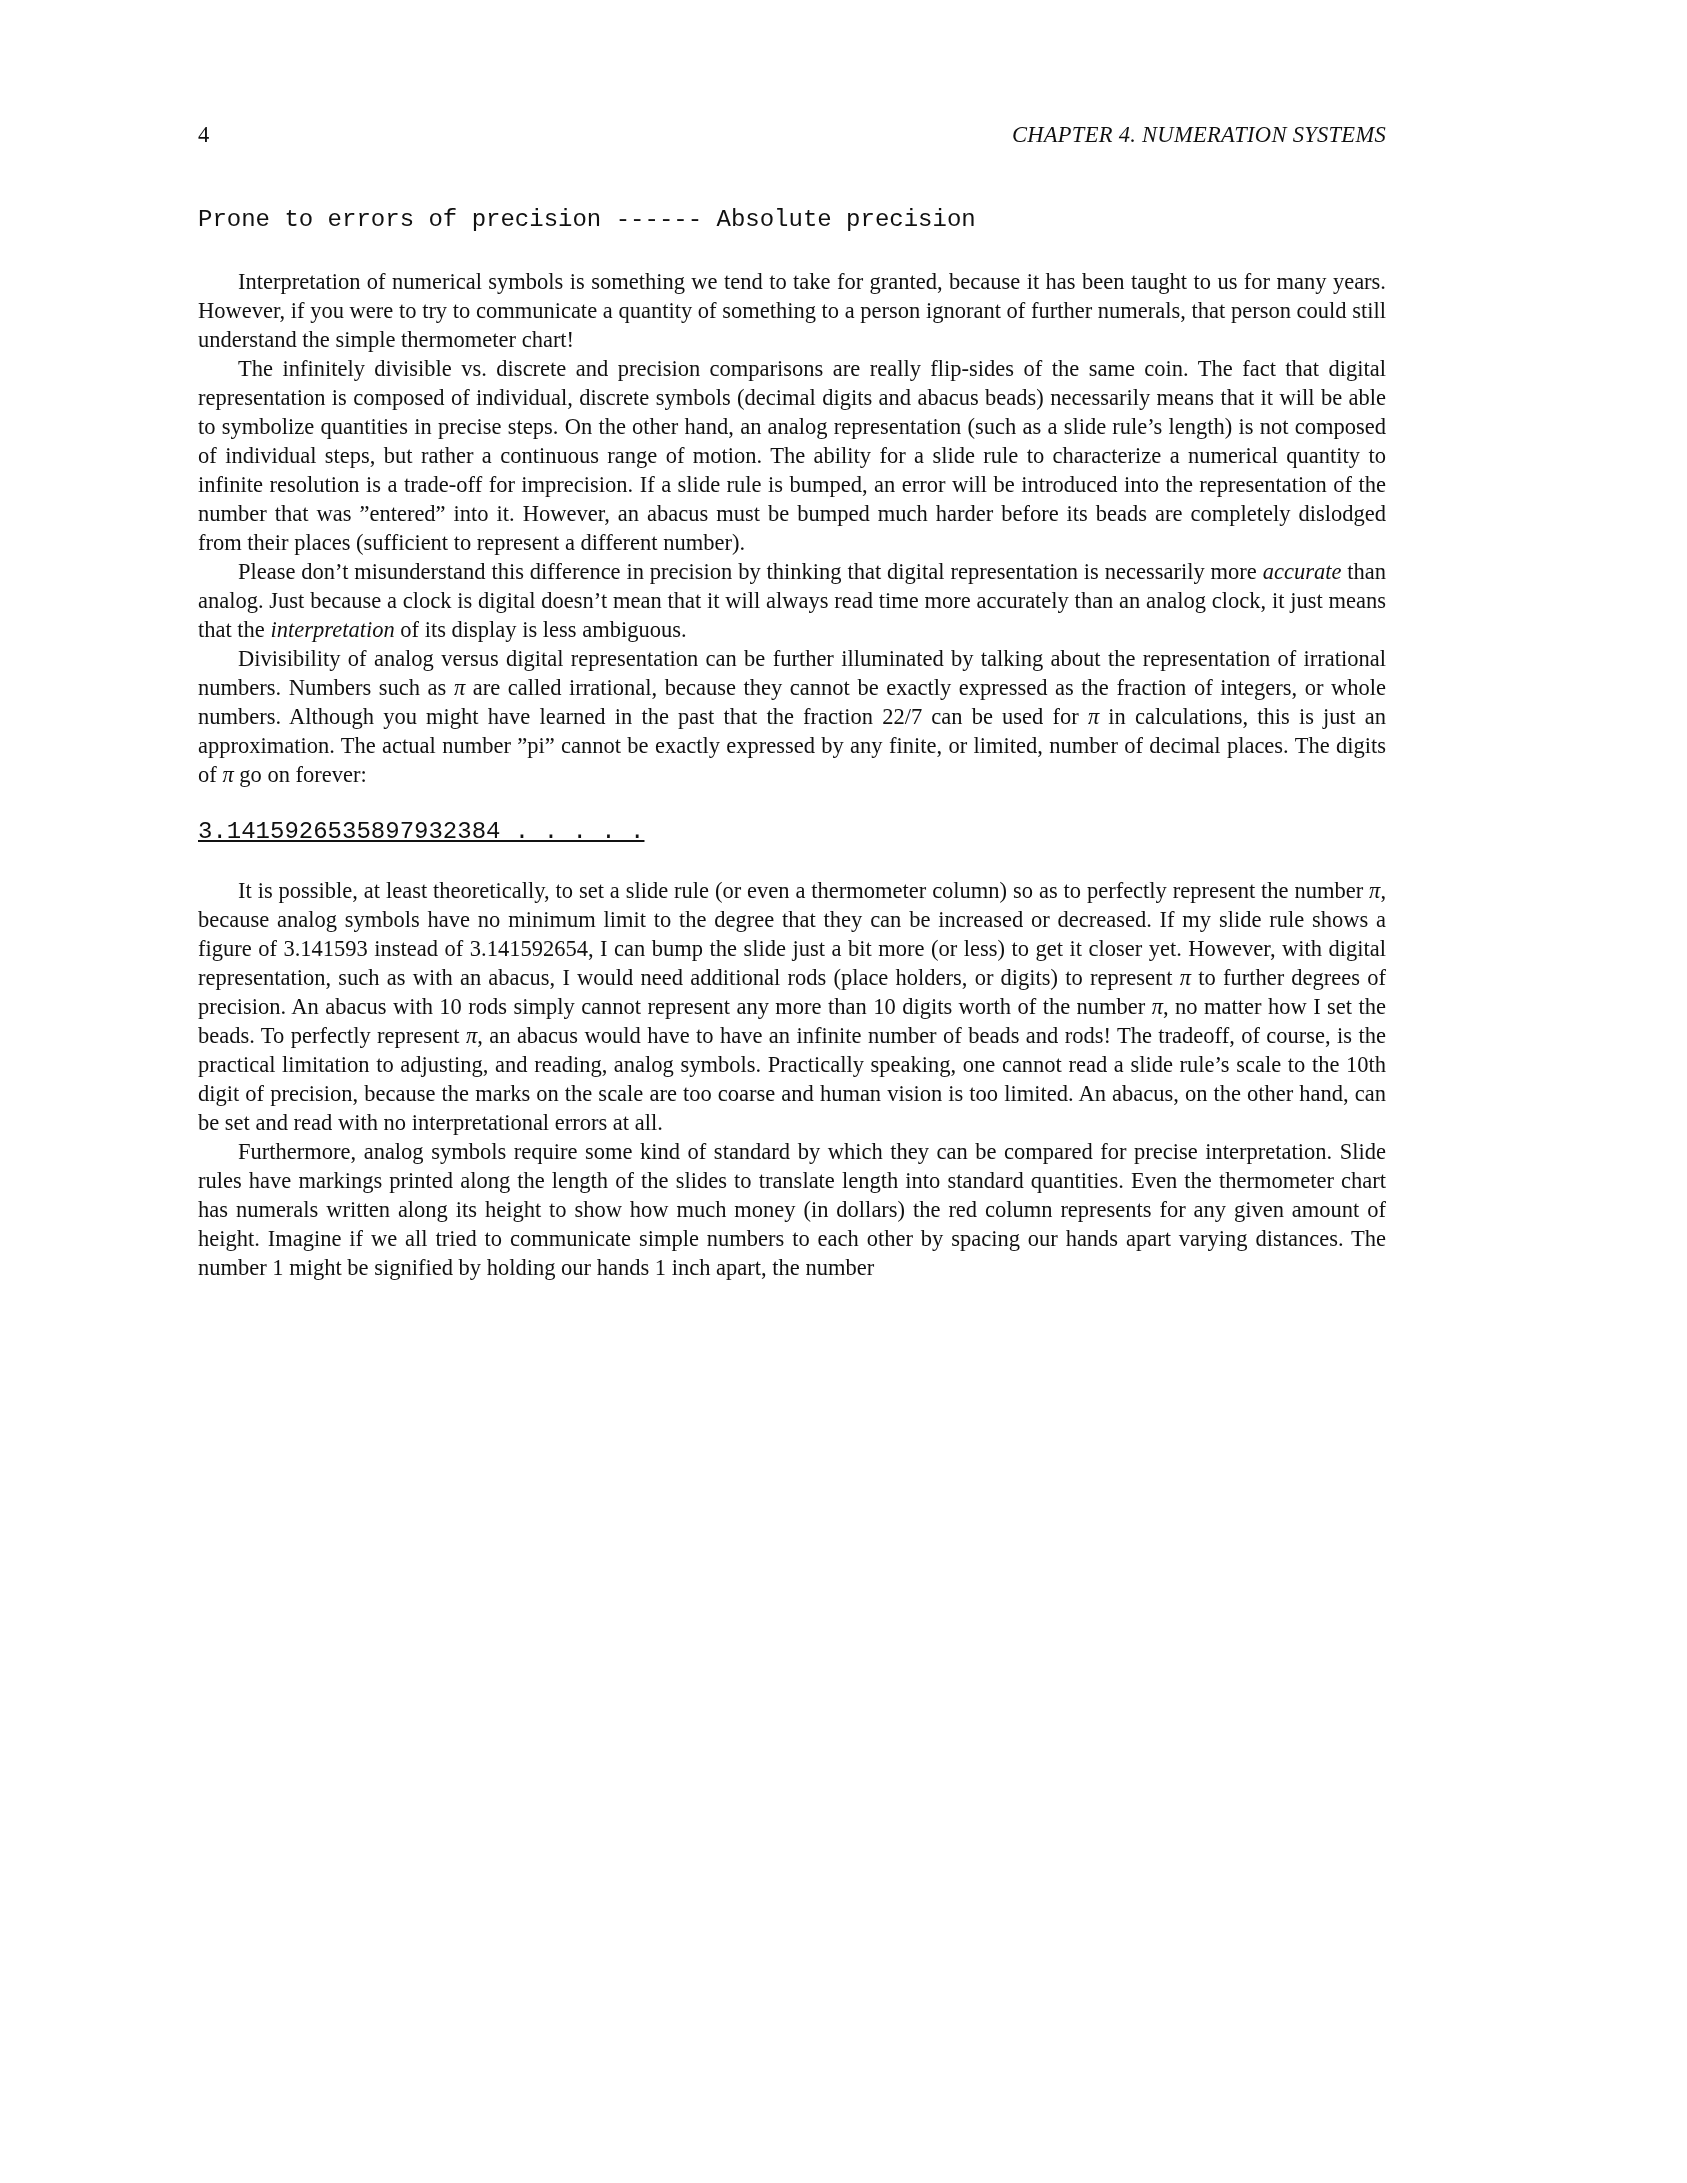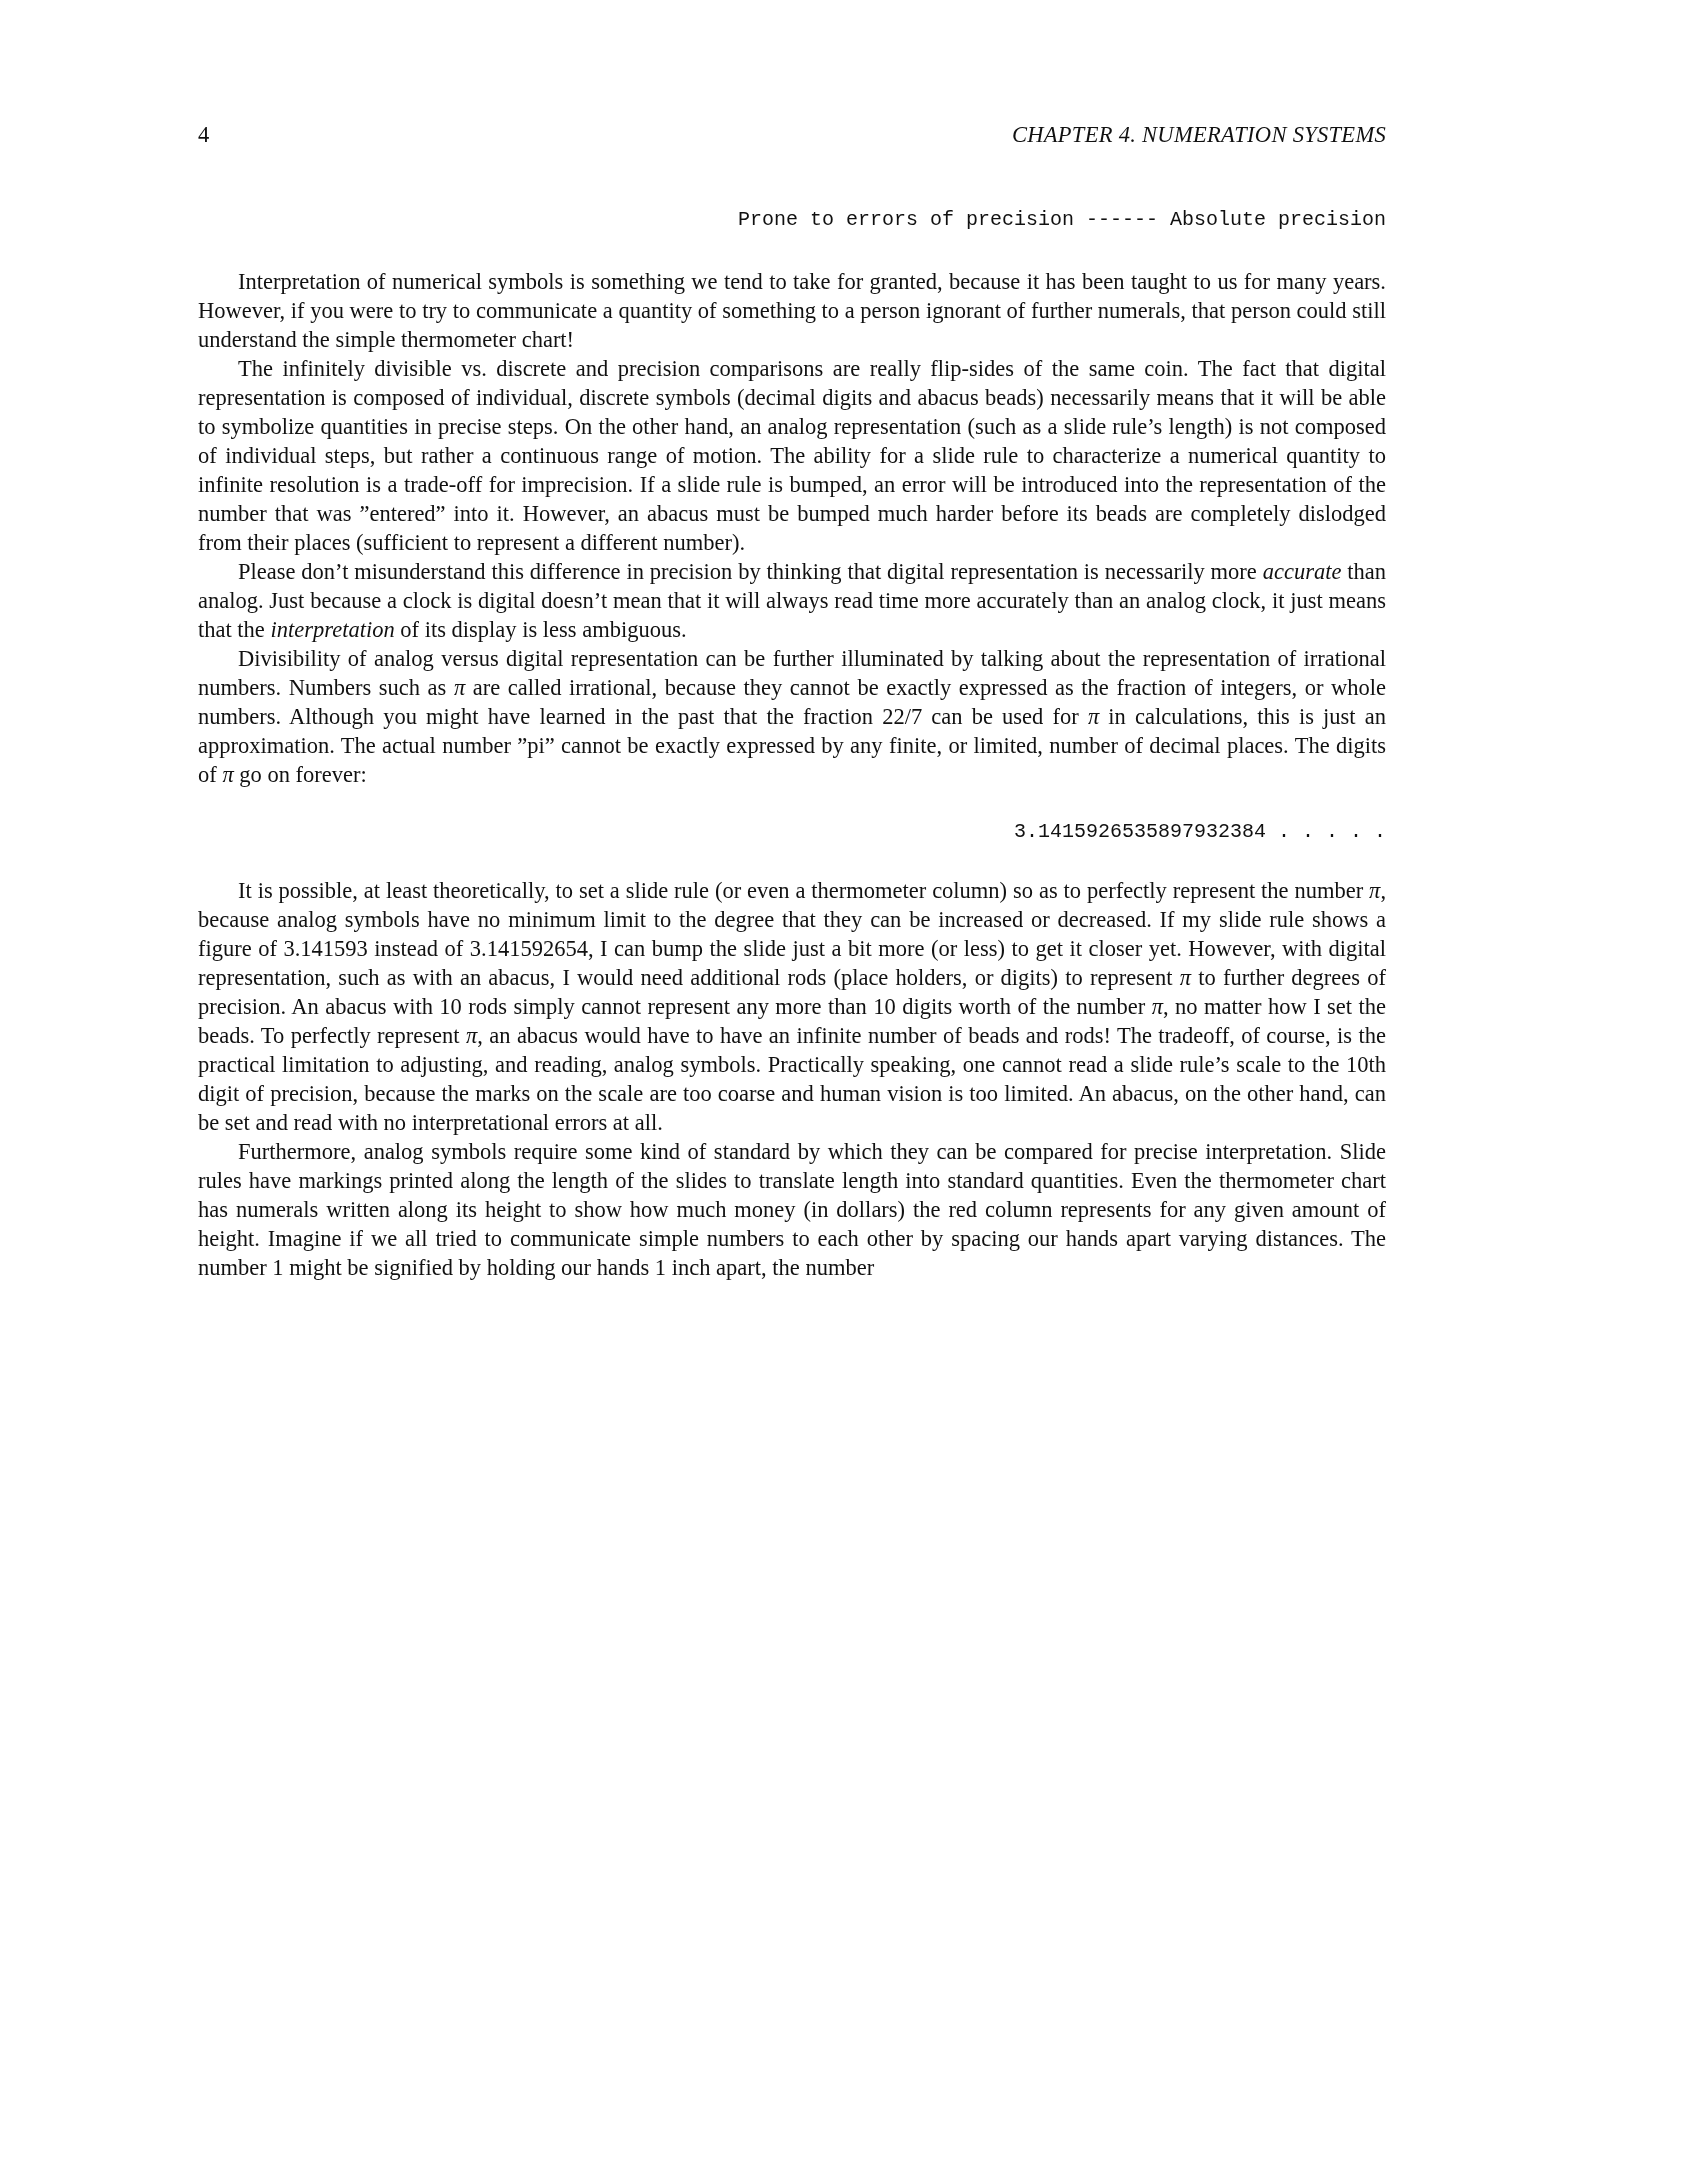--- a/index.html
+++ b/index.html
@@ -29,28 +29,28 @@
   }
   .header .chapter-title {
     font-style: italic;
     letter-spacing: 0.3px;
   }
   .content {
     width: 1188px;
   }
   .mono-line {
     font-family: "Liberation Mono", "DejaVu Sans Mono", monospace;
-    font-size: 20px;
+    font-size: 24px;
     line-height: 28.4px;
     margin: 0 0 33px 0;
     white-space: pre-wrap;
-    text-align: right;
   }
   .mono-line.mid {
-    margin: 29px 0 29px 16px;
+    margin: 29px 0 29px 0;
+    text-decoration: underline;
   }
   p.para {
     margin: 0;
     font-size: 22.5px;
     line-height: 29px;
     text-align: justify;
     text-indent: 40px;
   }
   .italic {
     font-style: italic;

